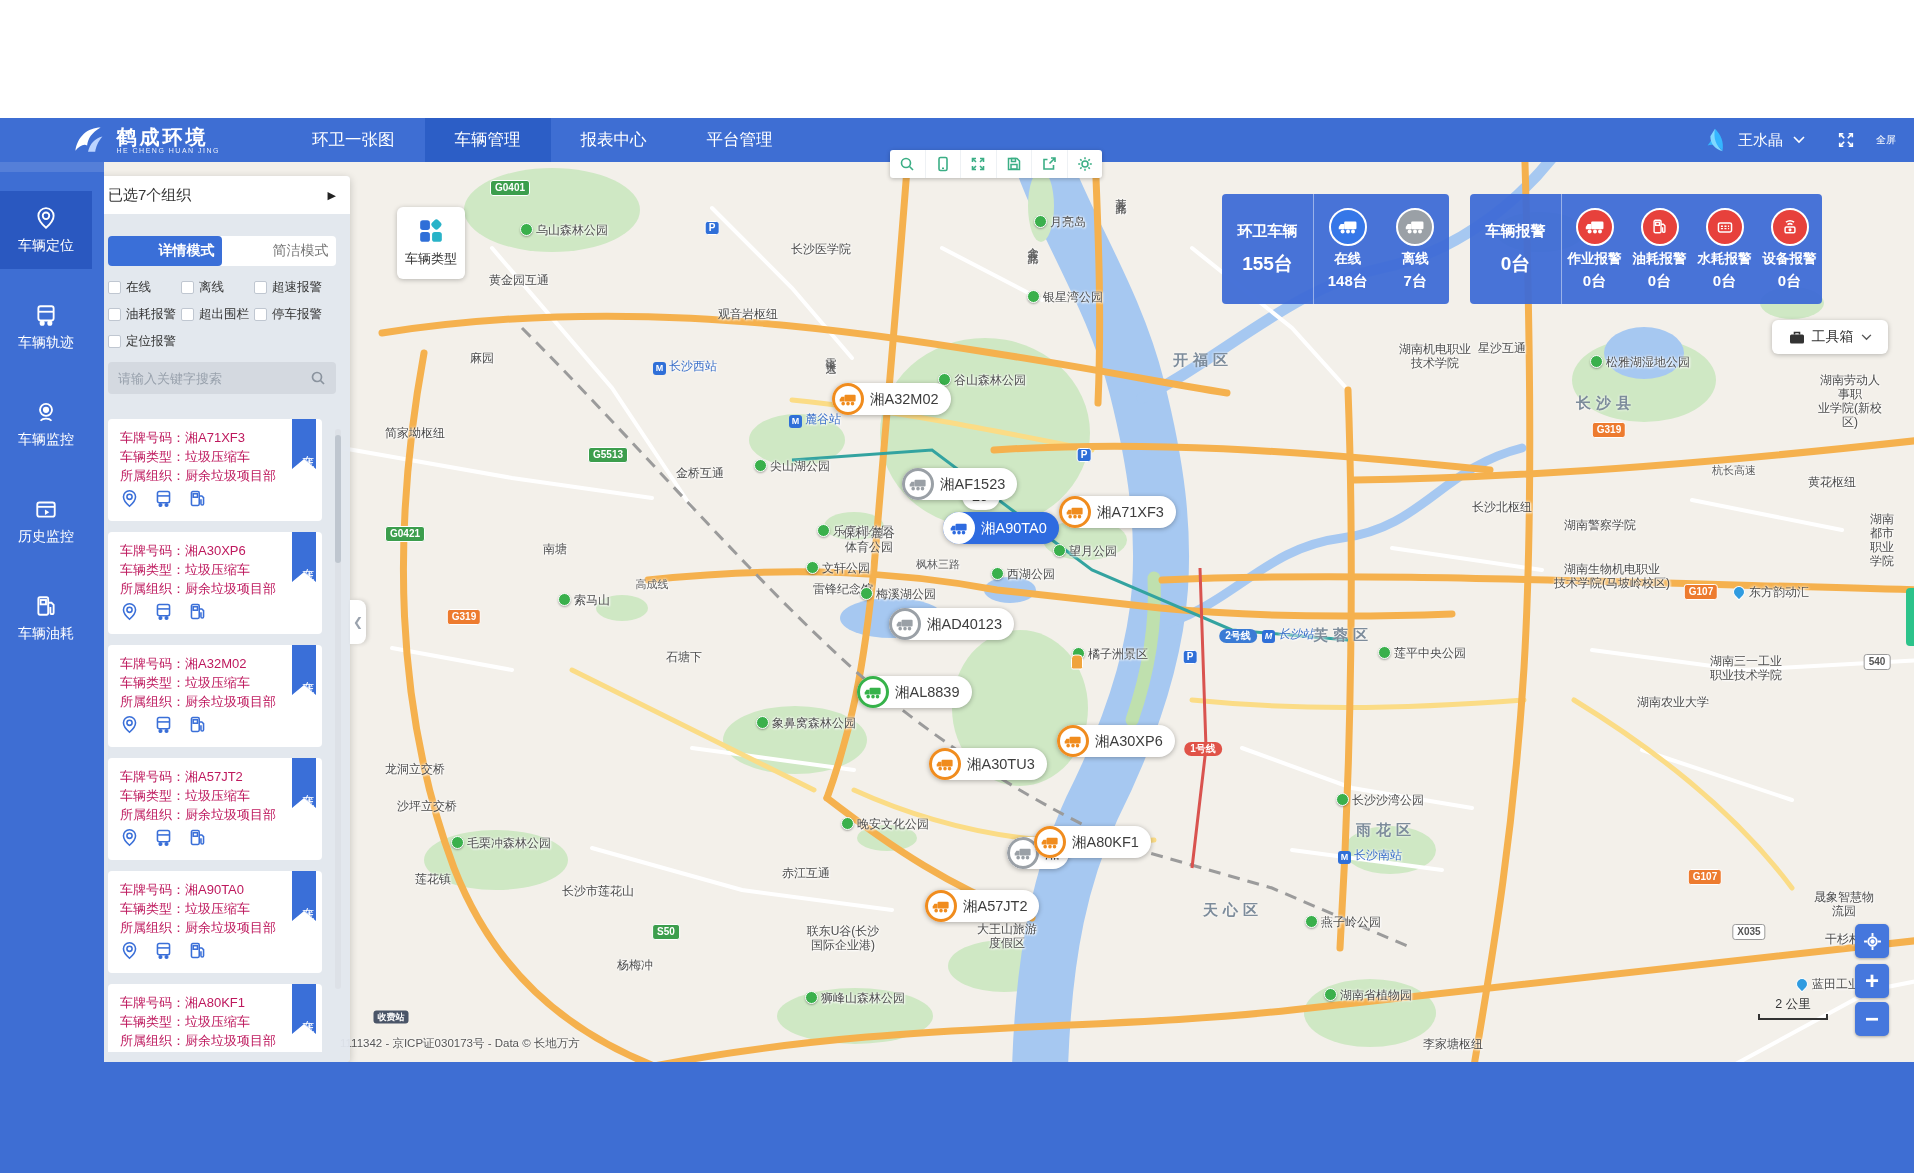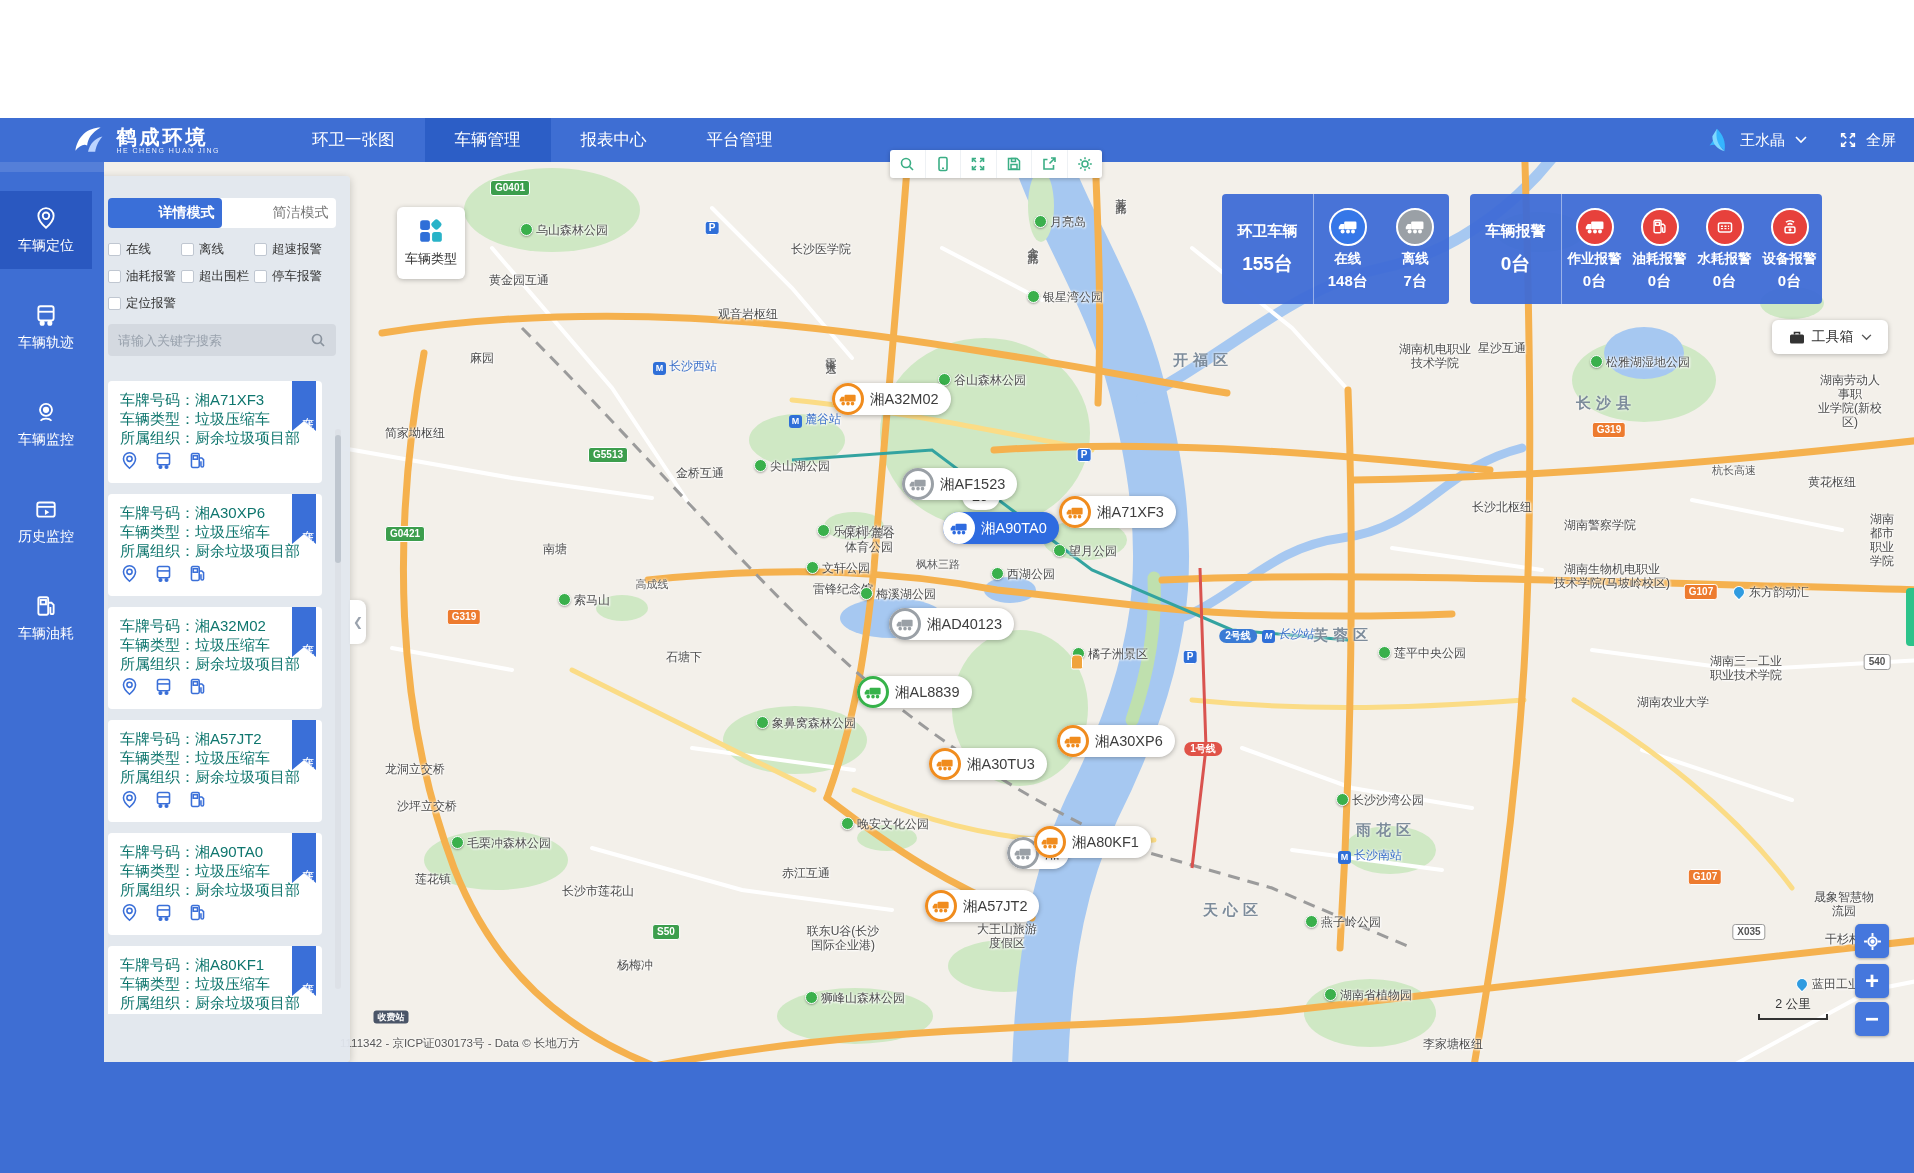--- a/index.html
+++ b/index.html
@@ -11,21 +11,21 @@
   #appbar { position:absolute; left:0; top:118px; width:1914px; height:44px; background:#3e6ed3; z-index:10;
     display:flex; align-items:center; color:#fff; }
   #logo { display:flex; align-items:center; gap:10px; padding-left:20px; width:220px;justify-content:flex-end; }
   #logo .tcn { font-size:20px; font-weight:bold; letter-spacing:3px; line-height:20px; }
   #logo .ten { font-size:7px; letter-spacing:1.5px; opacity:.9; }
   #mainnav { display:flex; height:100%; margin-left:62px; }
   .navitem { height:100%; display:flex; align-items:center; padding:0 30px; font-size:16.5px; cursor:pointer; }
   .navitem.active { background:#2c5ec6; }
   #appbar-right { position:absolute; right:18px; top:0; height:44px; display:flex; align-items:center; gap:10px; }
   #appbar-right .uname { font-size:15px; }
-  #fswrap { display:flex; align-items:center; gap:9px; margin-left:22px; font-size:15px; }
+  #fswrap { display:flex; align-items:center; gap:21px; margin-left:22px; font-size:10px; }
 
   
   #mtoolbar { position:absolute; left:890px; top:150px; width:212px; height:28px; background:#fff;
     border-radius:3px; box-shadow:0 1px 4px rgba(0,0,0,.25); display:flex; z-index:12; }
   #mtoolbar .mi { flex:1; display:flex; align-items:center; justify-content:center; border-right:1px solid #eef1f4; cursor:pointer; }
   #mtoolbar .mi:last-child { border-right:none; }
 
   
   #sidebar { position:absolute; left:0; top:162px; width:104px; height:1011px; background:#3e6ed3; z-index:9; }
   #sidebar .top-sheen { height:10px; background:rgba(255,255,255,.12); }
@@ -129,21 +129,21 @@
   .tab.active { background:#3a6fd8; color:#fff; font-weight:bold; border-radius:4px; }
   #filters { margin:13px 0 0 14px; display:grid; grid-template-columns:73px 73px 1fr; row-gap:10px; }
   .fitem { display:flex; align-items:center; gap:5px; font-size:12.5px; color:#333; cursor:pointer; white-space:nowrap; }
   .fitem .box { width:13px; height:13px; background:#fff; border:1px solid #c0c7d1; border-radius:2px; flex:0 0 13px; }
   #searchwrap { margin:12px 14px 0; height:32px; background:#d4d9e0; border-radius:4px; display:flex; align-items:center; padding:0 10px; }
   #searchwrap input { flex:1; border:none; outline:none; background:transparent; font-size:13px; color:#333;
     font-family:inherit; }
   #searchwrap input::placeholder { color:#98a1ac; }
   #veh-list { margin-top:25px; padding:0 28px 0 14px; height:633px; overflow:hidden; position:relative; }
   .vcard { position:relative; background:#fff; border-radius:4px; height:102px; margin-bottom:11px; padding:9px 12px; cursor:pointer; }
-  .vcard .row { font-size:15px; color:#0f766e; line-height:19px; white-space:nowrap; }
+  .vcard .row { font-size:13px; color:#be185d; line-height:19px; white-space:nowrap; }
   .vcard .icons { display:flex; gap:15px; margin-top:4px; color:#3a6fd8; }
   .ribbon { position:absolute; top:0; right:6px; width:24px; height:50px; background:#3a6fd8; color:#fff;
     font-size:12.5px; display:flex; justify-content:center; padding-top:5px;
     writing-mode:vertical-rl; text-orientation:upright; letter-spacing:2px;
     clip-path:polygon(0 0,100% 0,100% 100%,50% 80%,0 100%); }
   #panel-scroll { position:absolute; right:9px; top:253px; width:6px; height:560px; background:#dde1e7; border-radius:3px; }
   #panel-thumb { position:absolute; left:0; top:6px; width:6px; height:128px; background:#bfc6cf; border-radius:3px; cursor:pointer; }
   #collapse { position:absolute; right:-16px; top:424px; width:16px; height:44px; background:#fff; border-radius:0 8px 8px 0;
     box-shadow:2px 0 4px rgba(0,0,0,.15); display:flex; align-items:center; justify-content:center; color:#9aa2ad;
     font-size:12px; cursor:pointer; }
@@ -595,20 +595,24 @@
     <svg width="24" height="24" viewBox="0 0 22 22" stroke="#fff" stroke-width="1.7" fill="none">
       <rect x="4" y="3" width="9" height="16" rx="1.5"></rect>
         <rect x="6" y="5.5" width="5" height="4"></rect>
         <path d="M13 8h3l2 2v7a1.5 1.5 0 01-3 0v-5"></path>
     </svg>
     <span class="lbl">车辆油耗</span>
   </div>
 </aside>
 
 <section id="panel">
+  <div id="orghead">
+    <span>已选7个组织</span>
+    <span class="arr">▶</span>
+  </div>
   <div id="tabs">
     <div class="tab active">详情模式</div>
     <div class="tab">简洁模式</div>
   </div>
   <div id="filters">
 
   <label class="fitem">
         <span class="box"></span>
         <span>在线</span>
       </label>

